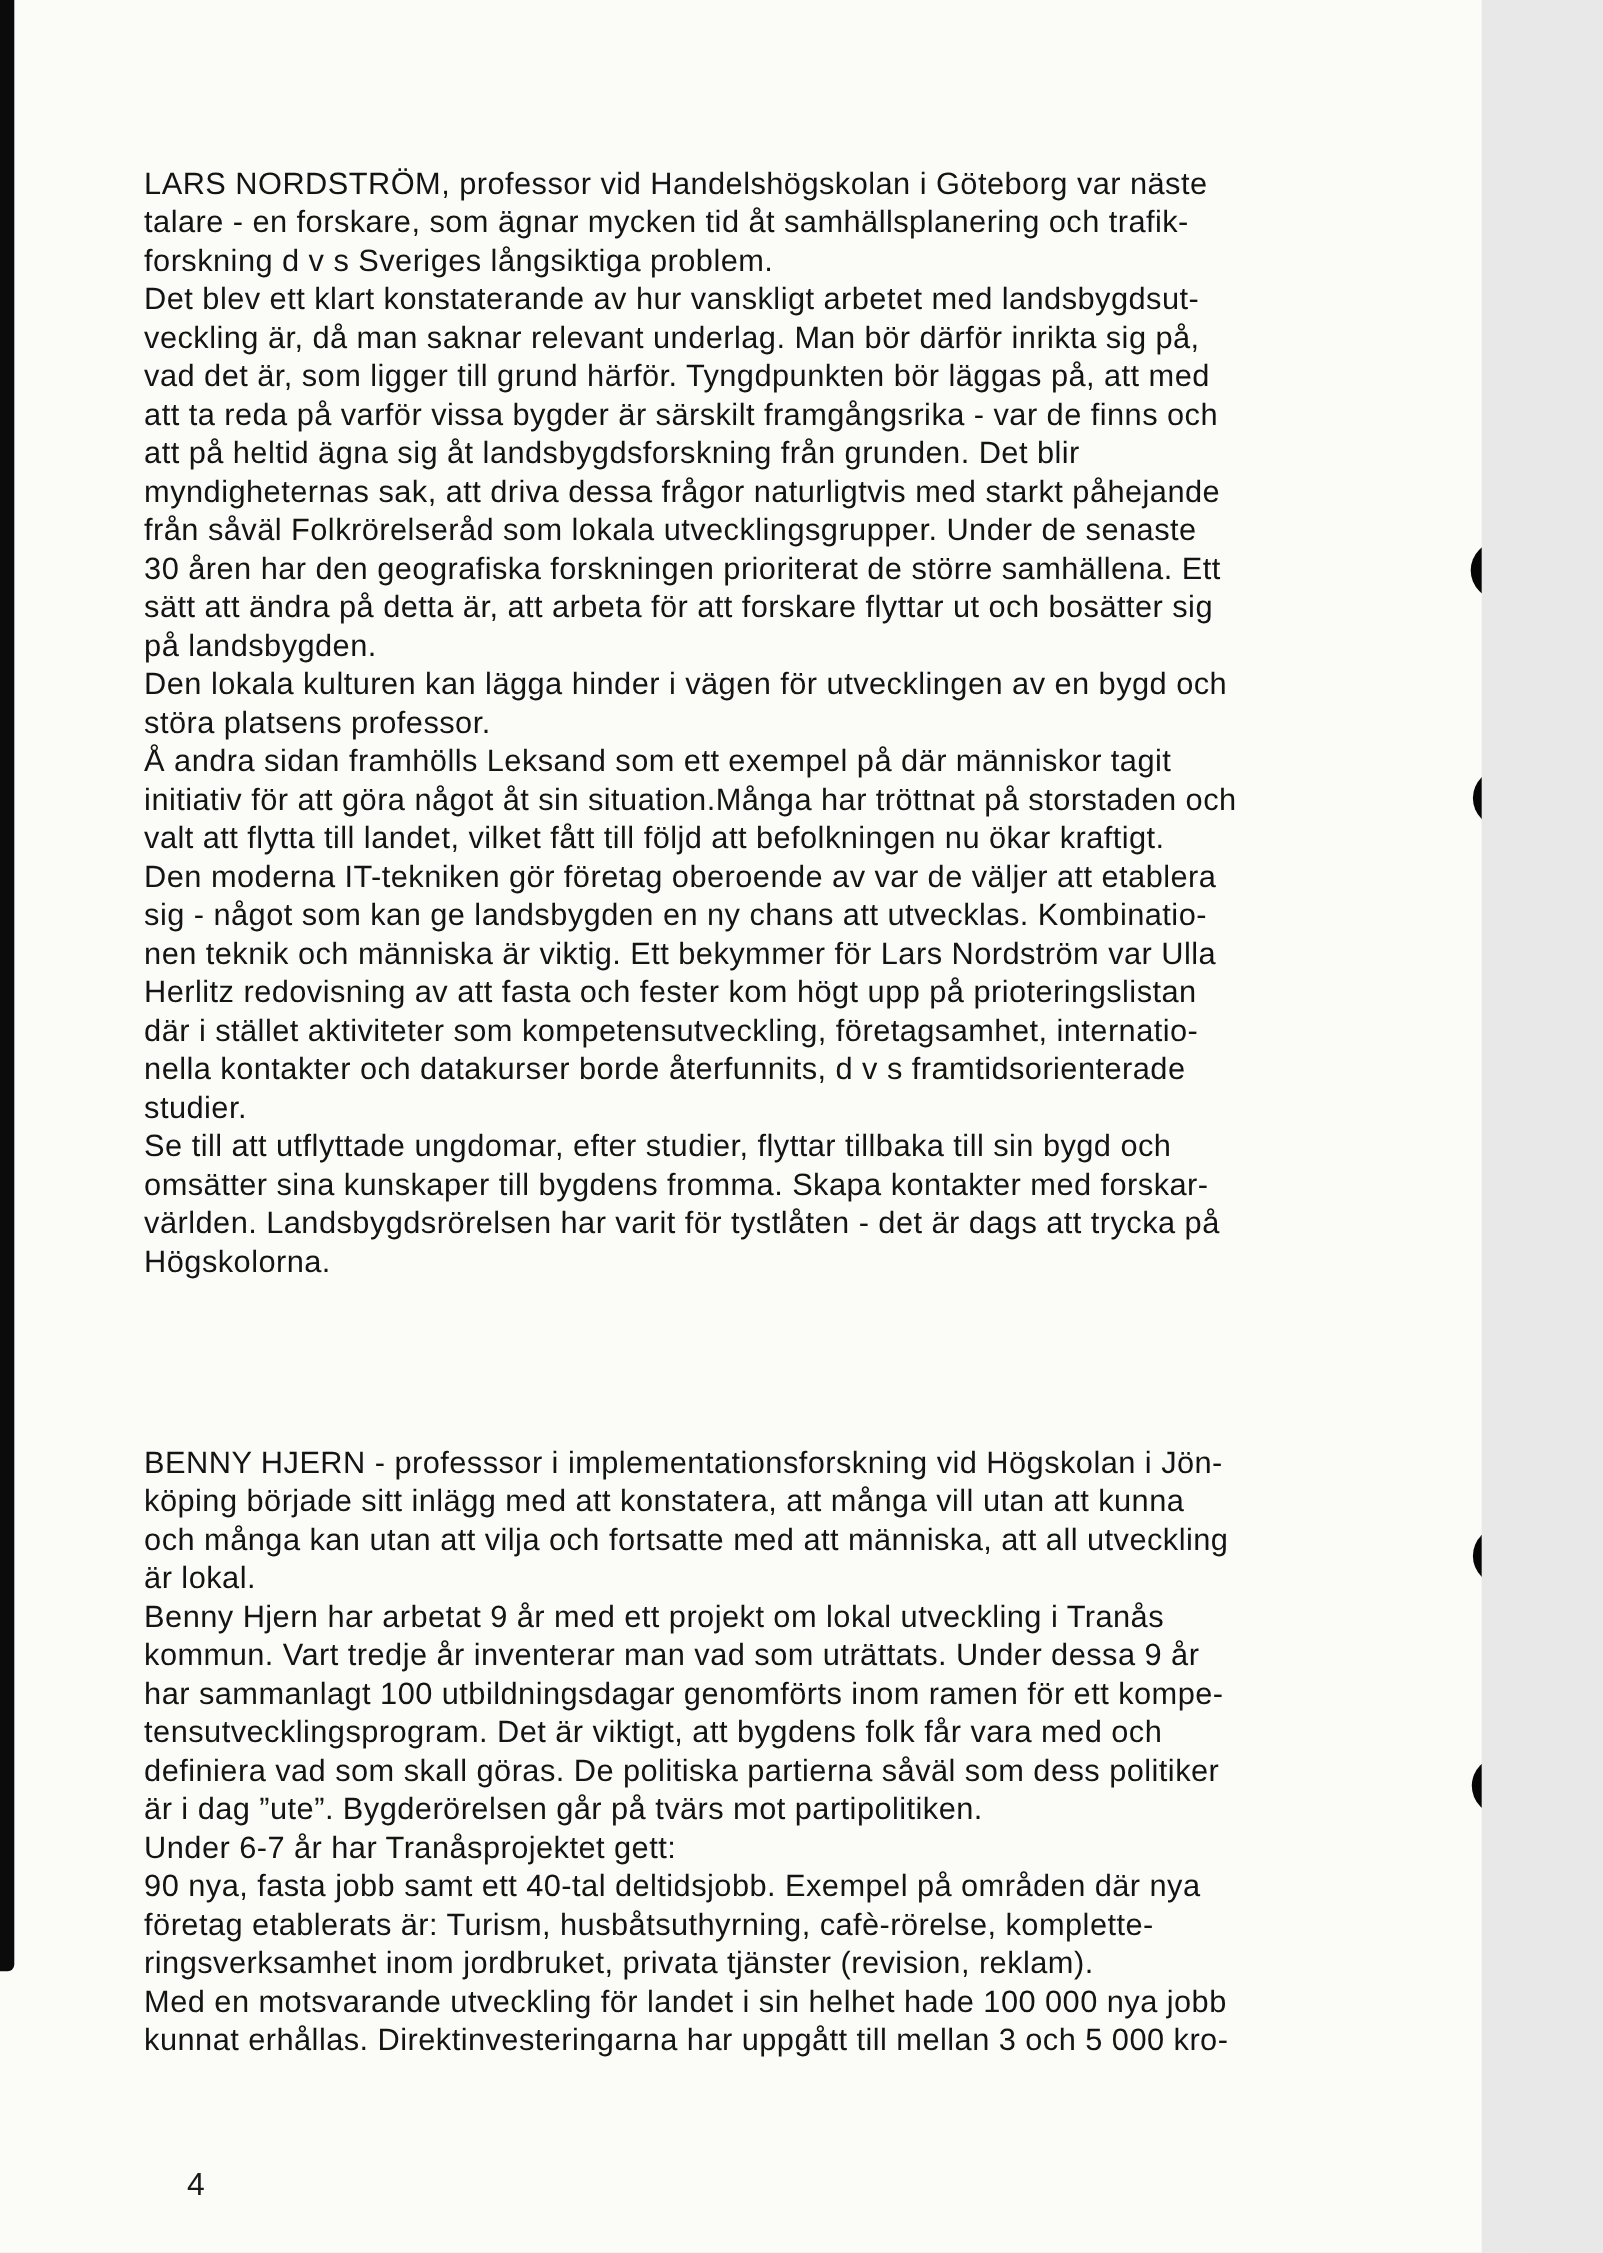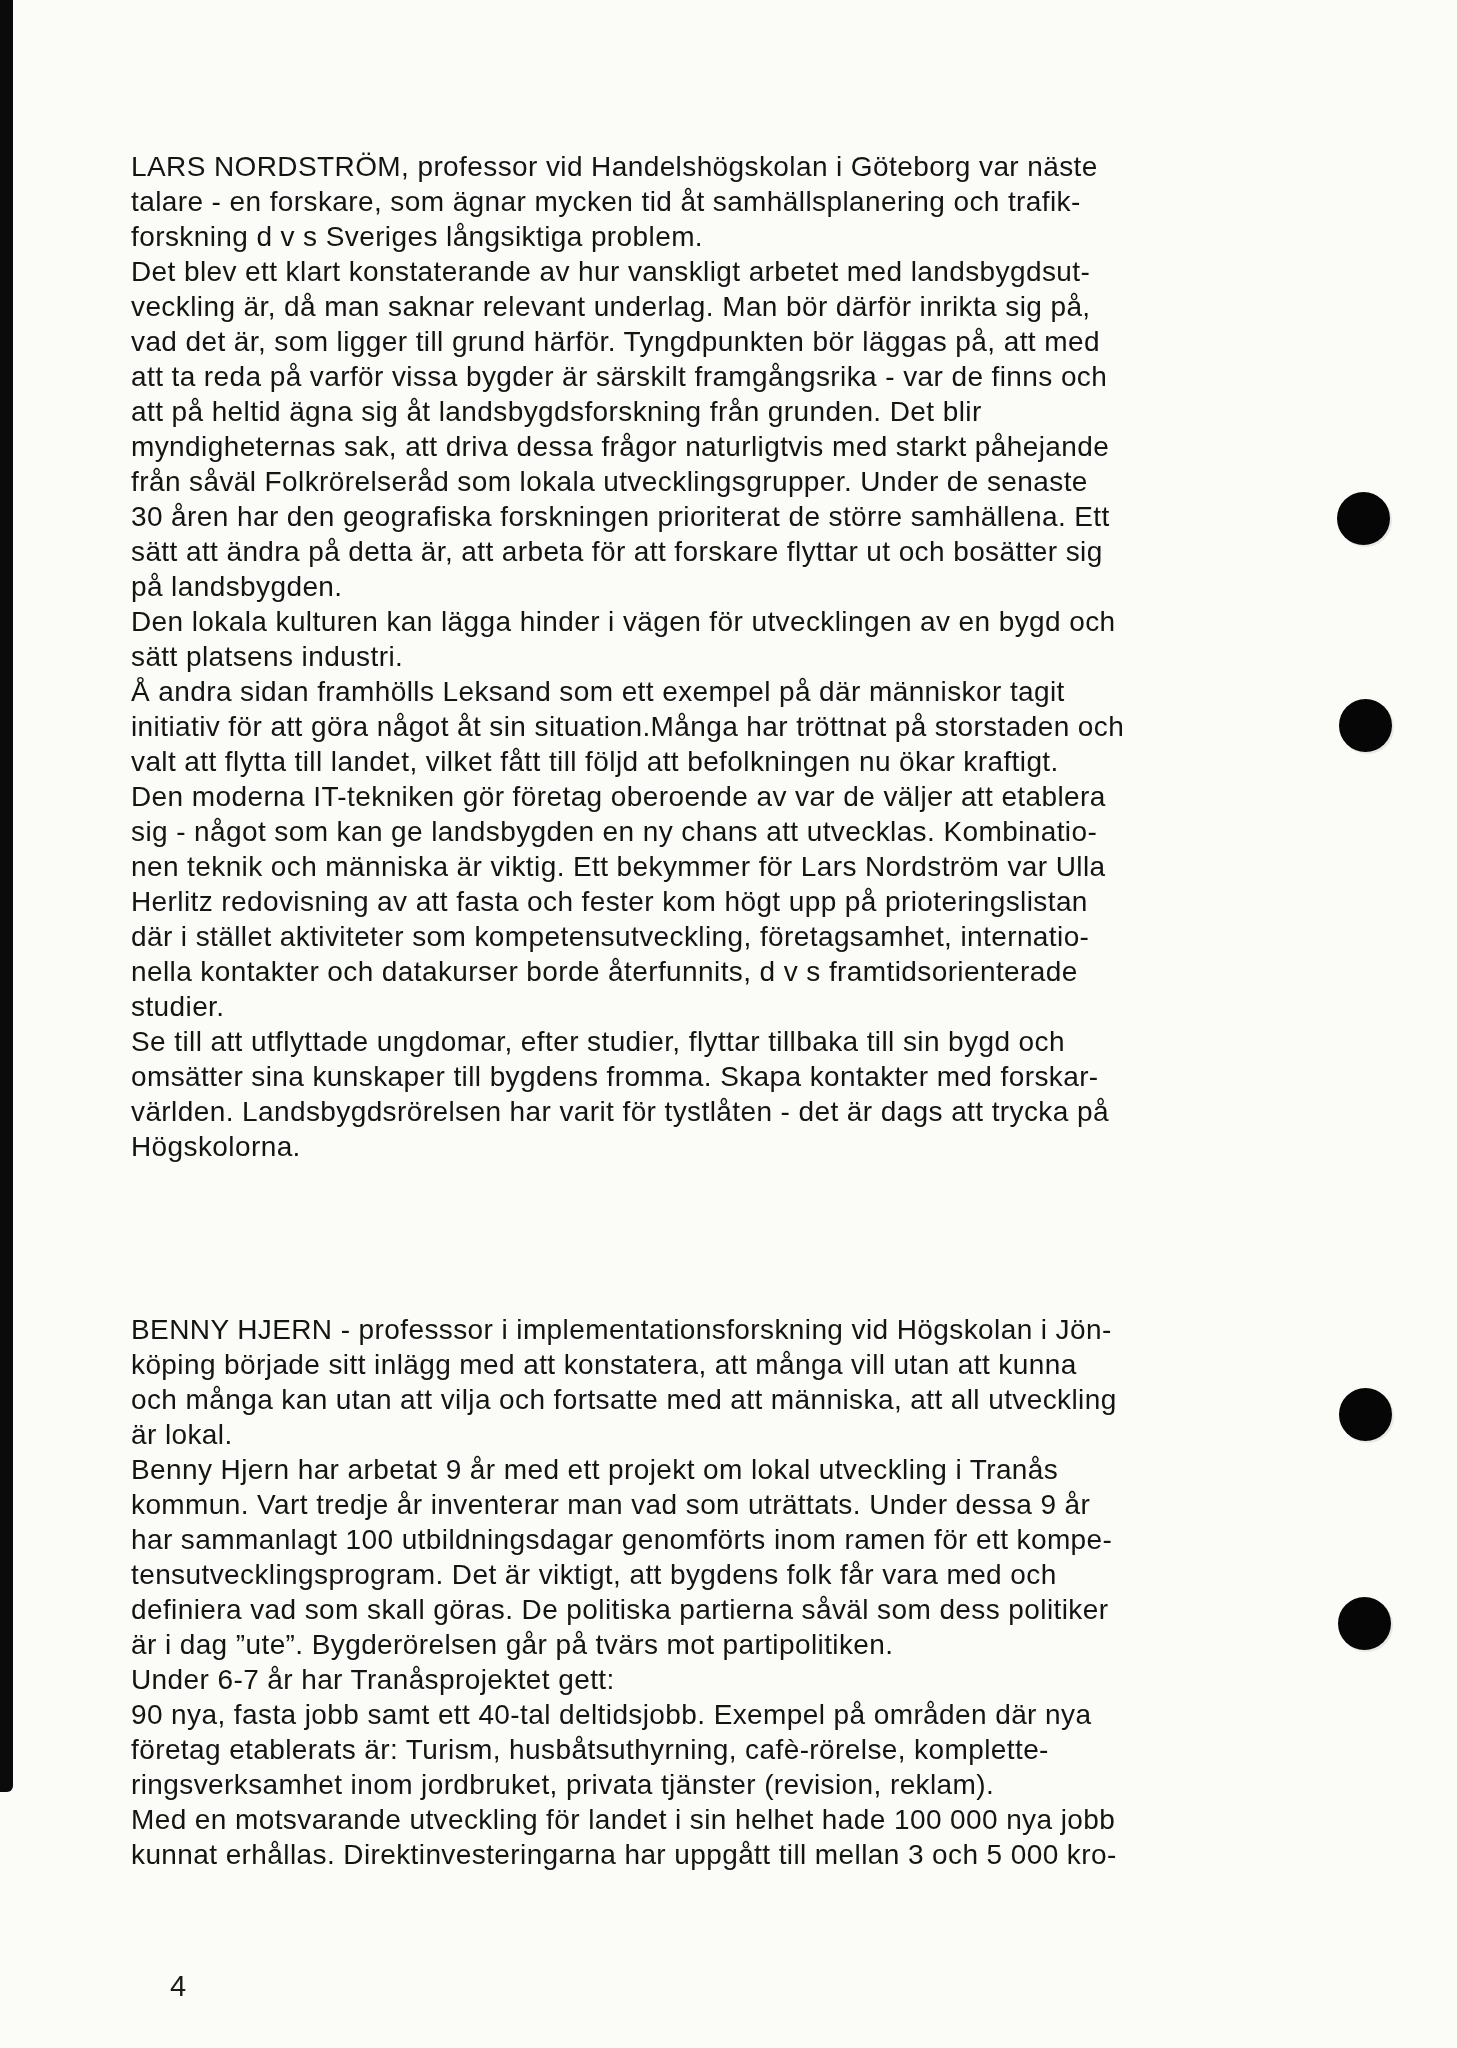--- a/index.html
+++ b/index.html
@@ -1,18 +1,18 @@
 <!DOCTYPE html>
 <html><head>
 <meta charset="utf-8">
 <style>
   html, body { margin: 0; padding: 0; background: #e8e8e8; }
   .page {
     position: relative;
-    width: 1457px;
+    width: 1347px;
     height: 2048px;
     background: #fbfbf8;
     overflow: hidden;
     font-family: "Liberation Sans", sans-serif;
     color: #161616;
   }
   
   .edge-strip {
     position: absolute;
     left: 0; top: 0;
@@ -68,21 +68,21 @@
       <div class="line">veckling är, då man saknar relevant underlag. Man bör därför inrikta sig på,</div>
       <div class="line">vad det är, som ligger till grund härför. Tyngdpunkten bör läggas på, att med</div>
       <div class="line">att ta reda på varför vissa bygder är särskilt framgångsrika - var de finns och</div>
       <div class="line">att på heltid ägna sig åt landsbygdsforskning från grunden. Det blir</div>
       <div class="line">myndigheternas sak, att driva dessa frågor naturligtvis med starkt påhejande</div>
       <div class="line">från såväl Folkrörelseråd som lokala utvecklingsgrupper. Under de senaste</div>
       <div class="line">30 åren har den geografiska forskningen prioriterat de större samhällena. Ett</div>
       <div class="line">sätt att ändra på detta är, att arbeta för att forskare flyttar ut och bosätter sig</div>
       <div class="line">på landsbygden.</div>
       <div class="line">Den lokala kulturen kan lägga hinder i vägen för utvecklingen av en bygd och</div>
-      <div class="line">sätt platsens industri.</div>
+      <div class="line">störa platsens professor.</div>
       <div class="line">Å andra sidan framhölls Leksand som ett exempel på där människor tagit</div>
       <div class="line">initiativ för att göra något åt sin situation.Många har tröttnat på storstaden och</div>
       <div class="line">valt att flytta till landet, vilket fått till följd att befolkningen nu ökar kraftigt.</div>
       <div class="line">Den moderna IT-tekniken gör företag oberoende av var de väljer att etablera</div>
       <div class="line">sig - något som kan ge landsbygden en ny chans att utvecklas. Kombinatio-</div>
       <div class="line">nen teknik och människa är viktig. Ett bekymmer för Lars Nordström var Ulla</div>
       <div class="line">Herlitz redovisning av att fasta och fester kom högt upp på prioteringslistan</div>
       <div class="line">där i stället aktiviteter som kompetensutveckling, företagsamhet, internatio-</div>
       <div class="line">nella kontakter och datakurser borde återfunnits, d v s framtidsorienterade</div>
       <div class="line">studier.</div>

